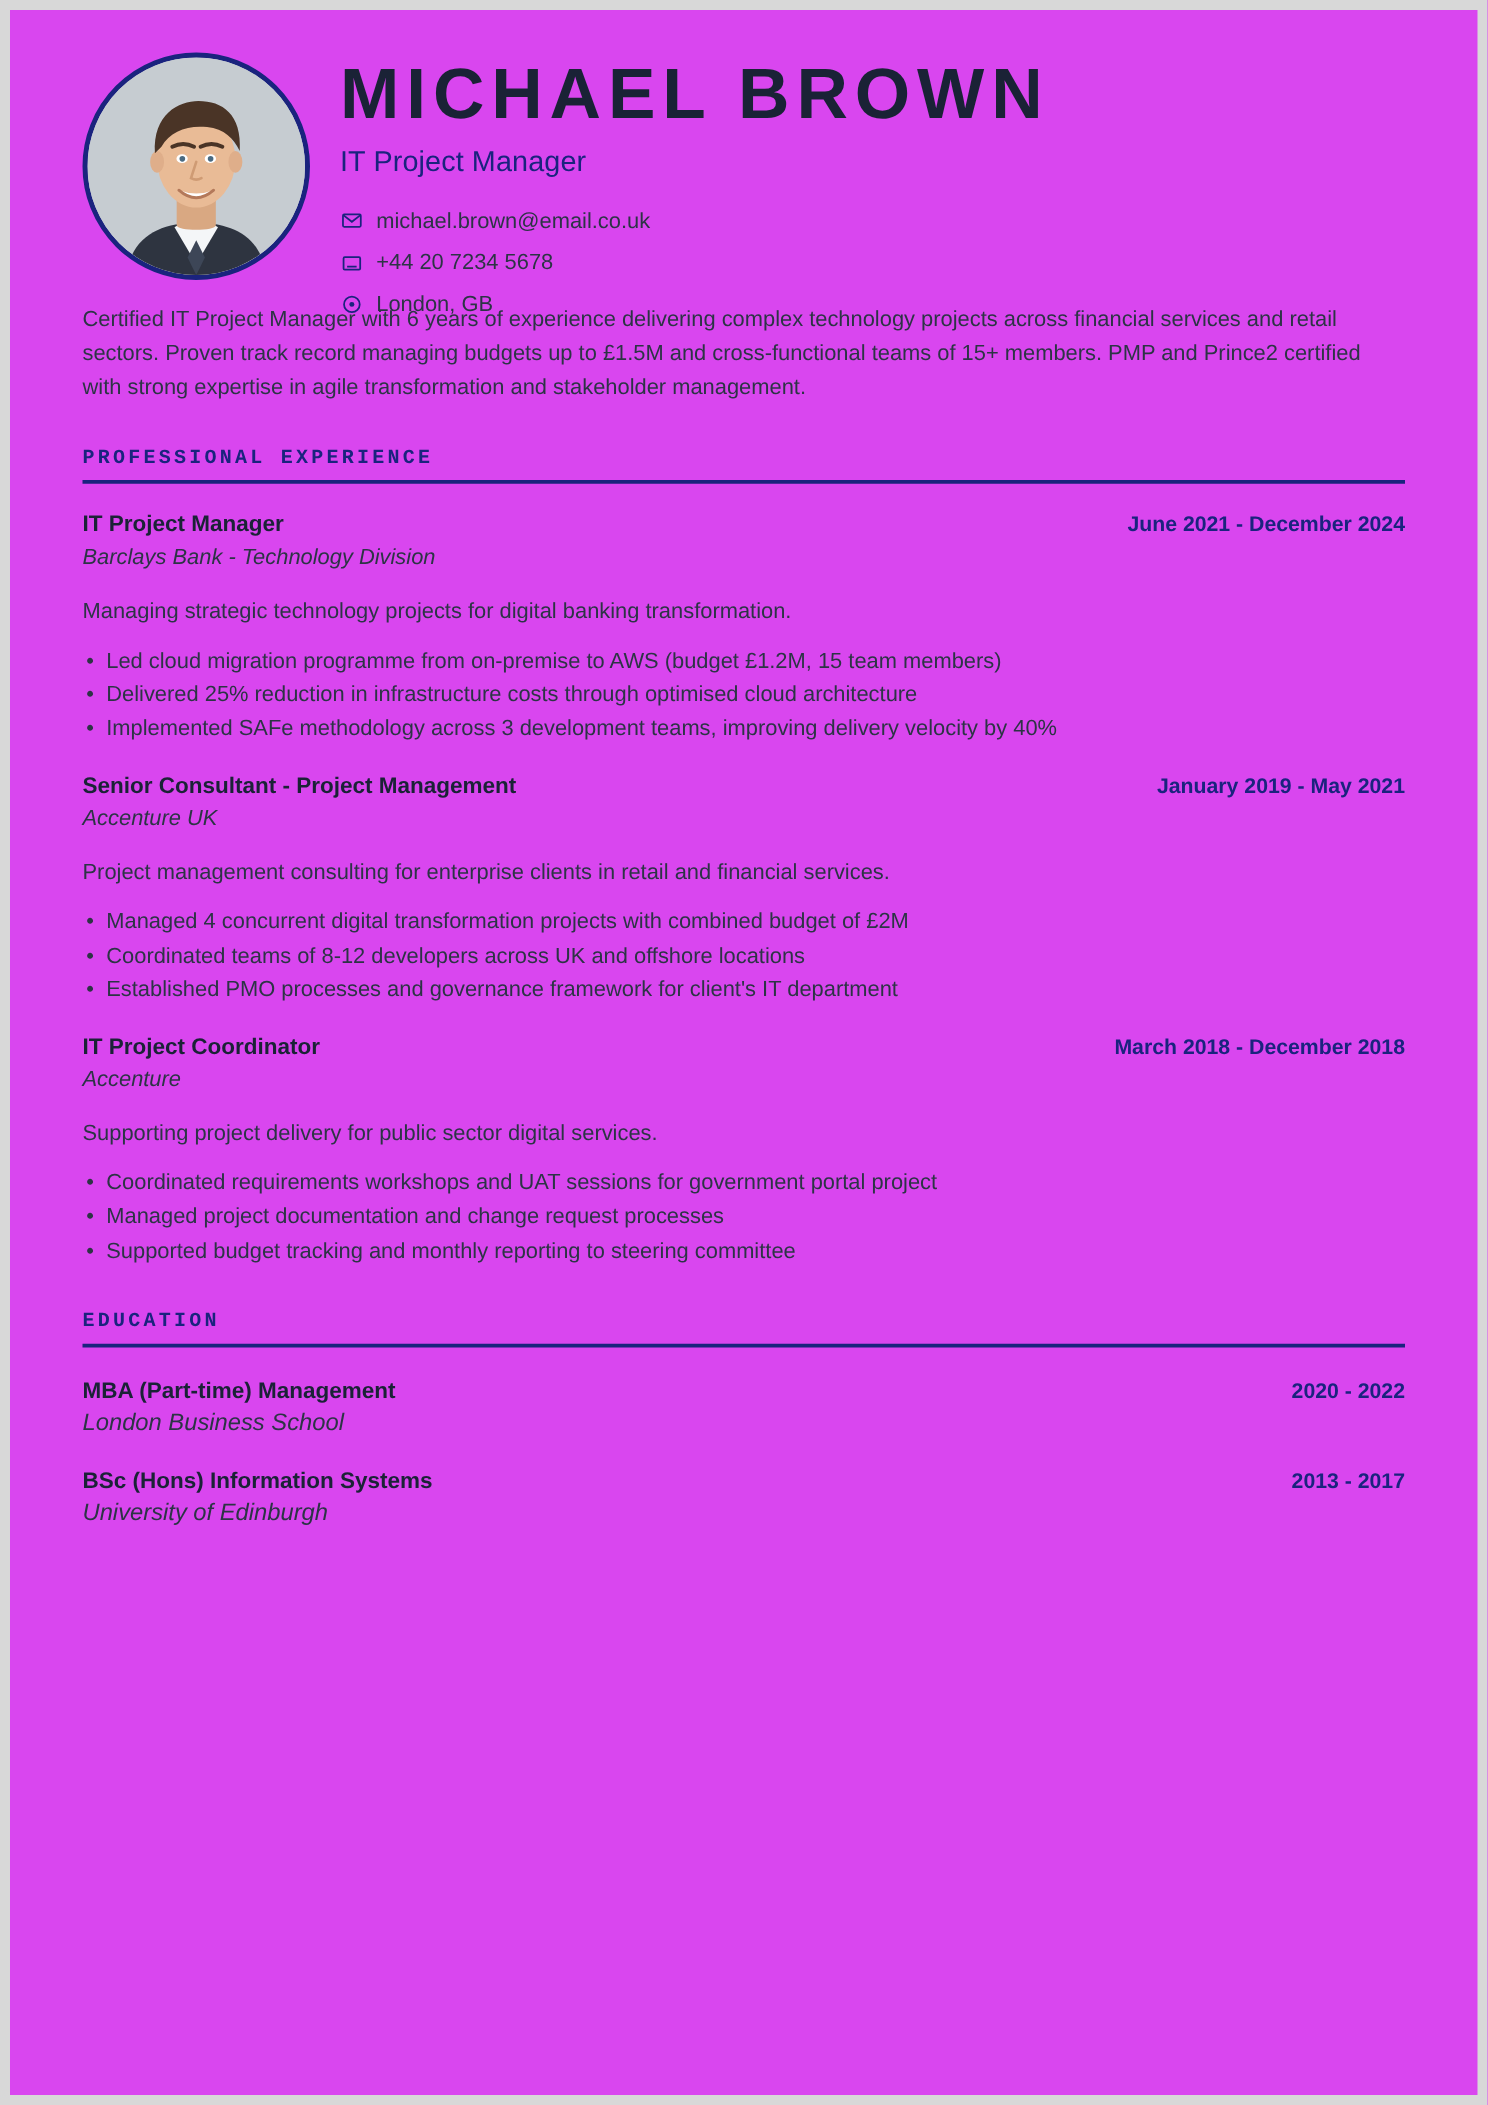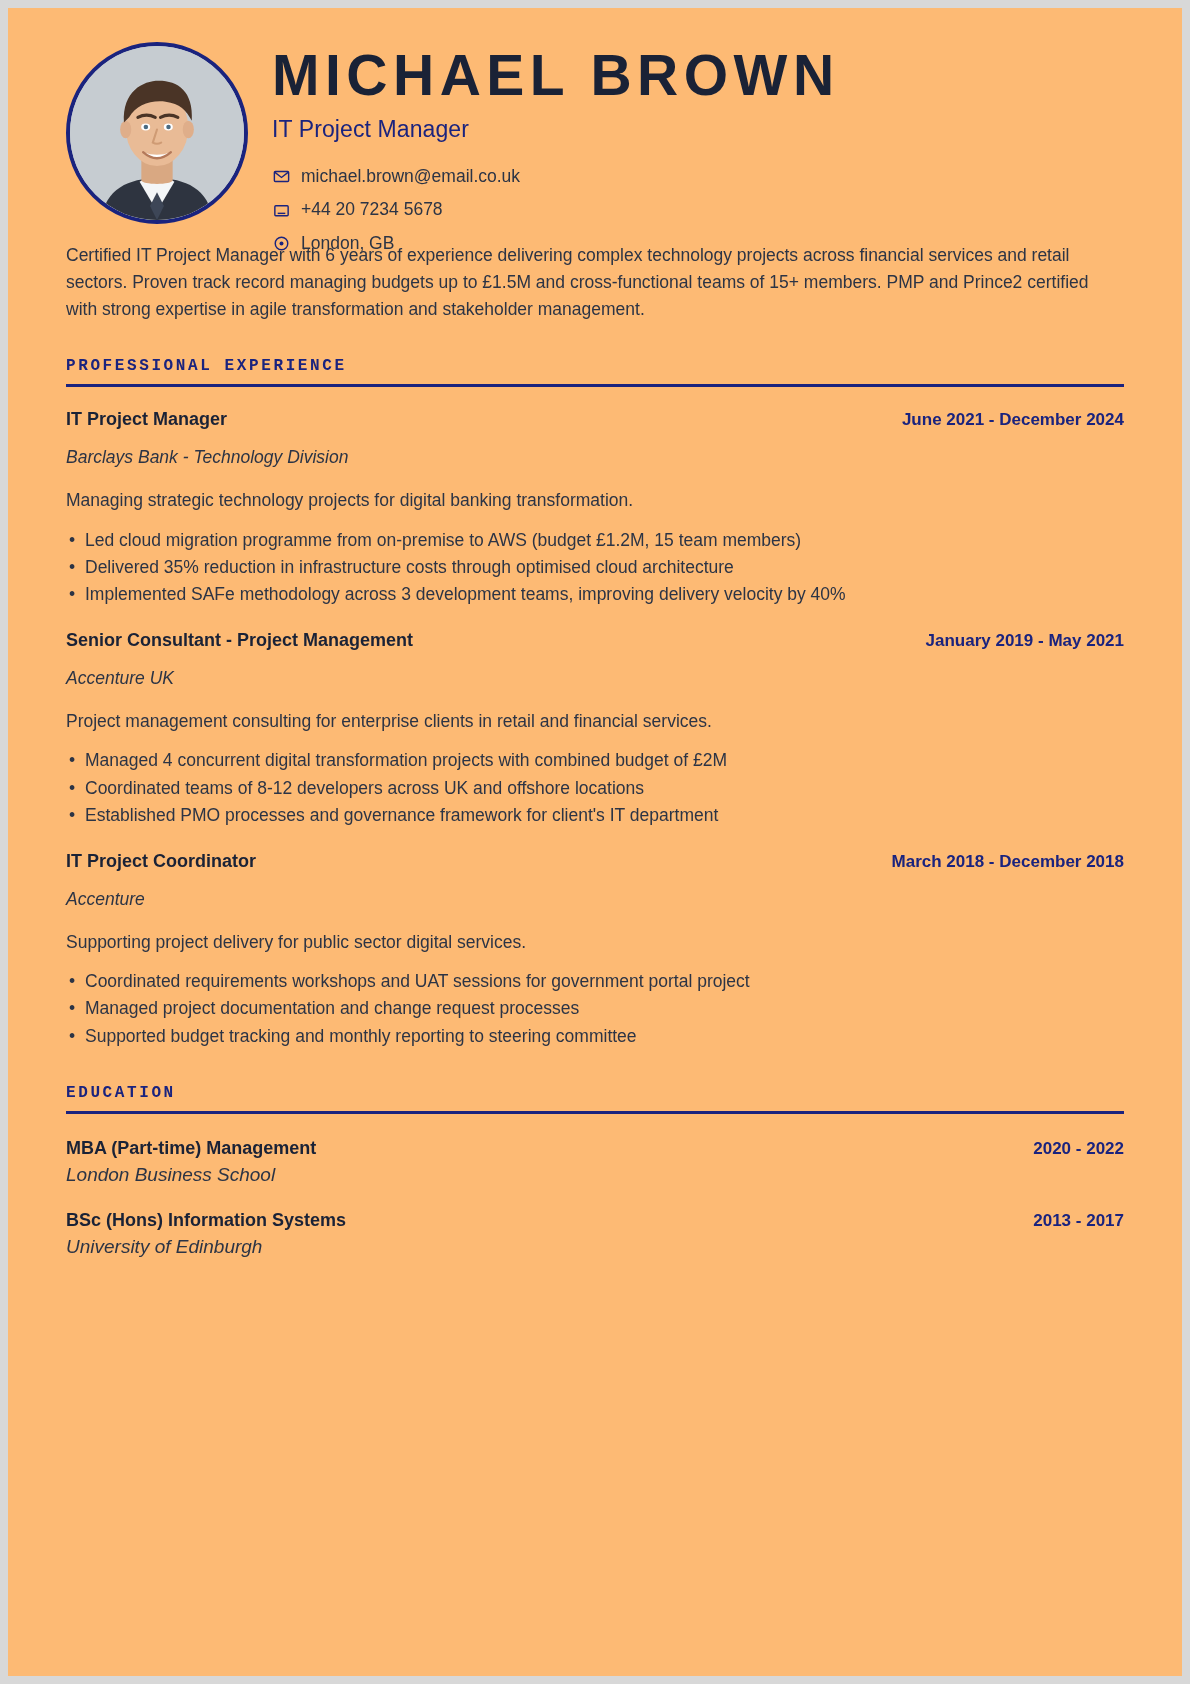--- a/index.html
+++ b/index.html
@@ -11,21 +11,21 @@
     font-family: "Liberation Sans", sans-serif;
     display: flex;
     justify-content: center;
     align-items: flex-start;
   }
 
   .page {
     width: 1174px;
     height: 1668px;
     margin-top: 8px;
-    background: #fdba74;
+    background: #d946ef;
     position: relative;
     padding: 0;
     overflow: hidden;
   }
 
   .inner {
     padding: 30px 58px 0 58px;
   }
 
   
@@ -145,21 +145,21 @@
     font-weight: bold;
     color: #1a237e;
     white-space: nowrap;
     text-align: right;
   }
 
   .entry-org {
     font-size: 17.5px;
     font-style: italic;
     color: #2c3445;
-    margin-top: 17px;
+    margin-top: 5px;
   }
 
   .entry-desc {
     font-size: 17.5px;
     color: #2c3445;
     margin-top: 20px;
     line-height: 1.4;
   }
 
   .bullets {
@@ -297,21 +297,21 @@
 
       <div class="entry">
         <div class="entry-head">
           <div class="entry-role">IT Project Manager</div>
           <div class="entry-dates">June 2021 - December 2024</div>
         </div>
         <div class="entry-org">Barclays Bank - Technology Division</div>
         <div class="entry-desc">Managing strategic technology projects for digital banking transformation.</div>
         <ul class="bullets">
           <li>Led cloud migration programme from on-premise to AWS (budget £1.2M, 15 team members)</li>
-          <li>Delivered 35% reduction in infrastructure costs through optimised cloud architecture</li>
+          <li>Delivered 25% reduction in infrastructure costs through optimised cloud architecture</li>
           <li>Implemented SAFe methodology across 3 development teams, improving delivery velocity by 40%</li>
         </ul>
       </div>
 
       <div class="entry">
         <div class="entry-head">
           <div class="entry-role">Senior Consultant - Project Management</div>
           <div class="entry-dates">January 2019 - May 2021</div>
         </div>
         <div class="entry-org">Accenture UK</div>

